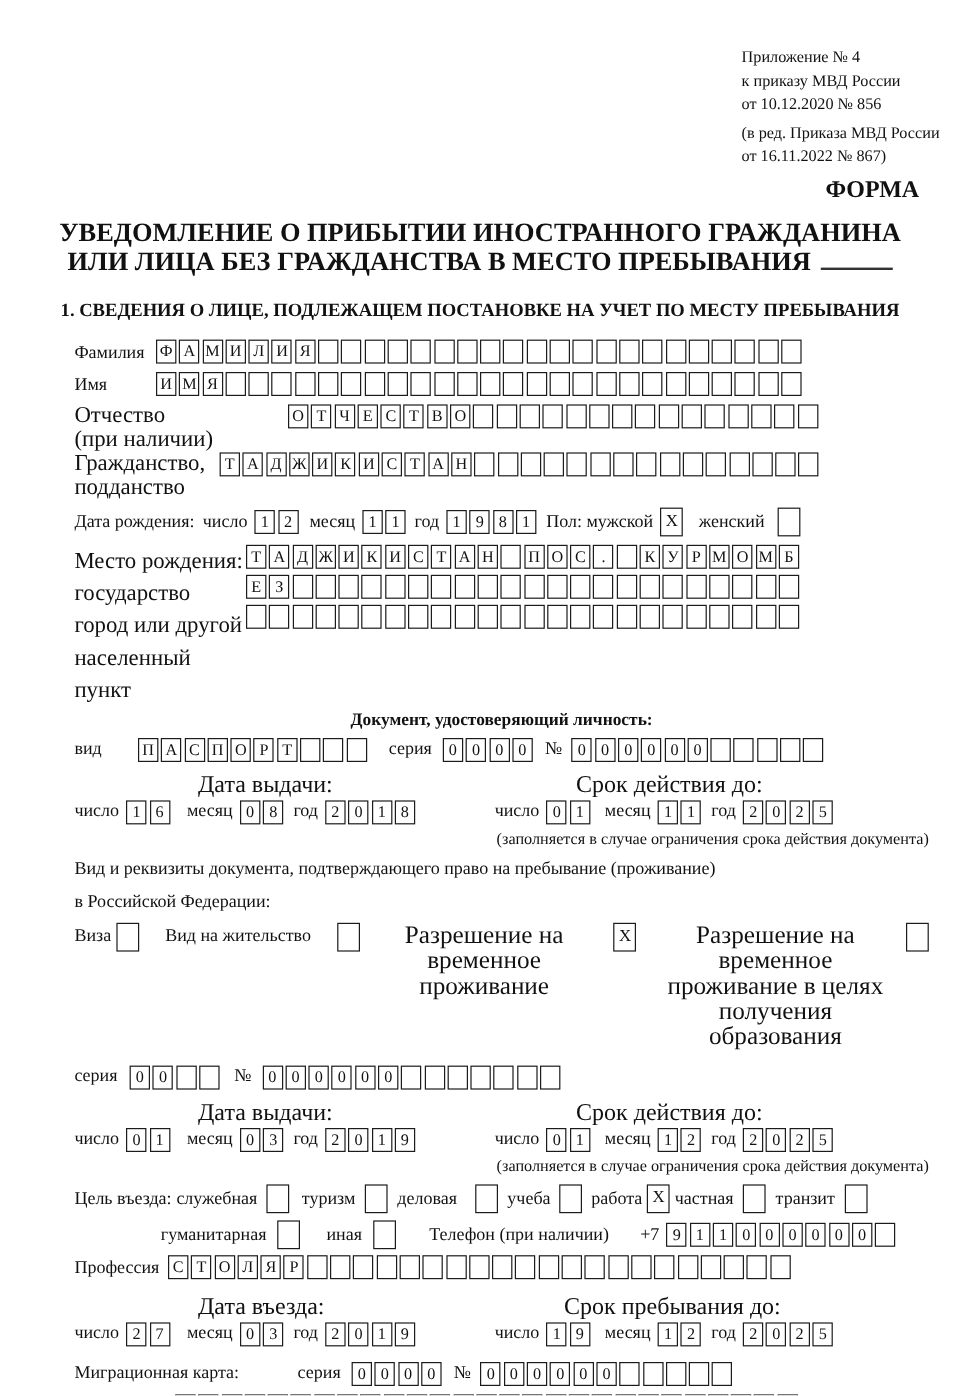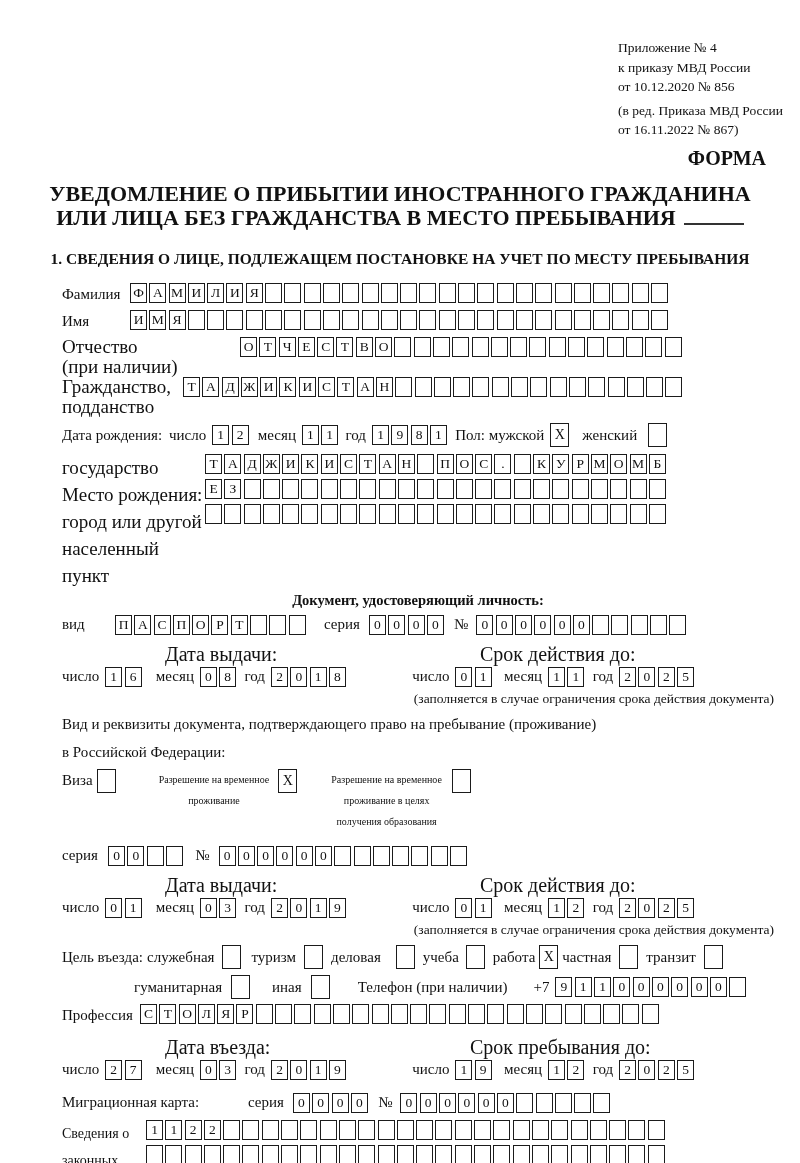--- a/index.html
+++ b/index.html
@@ -29,21 +29,21 @@
   }
   .lblcol span { display:block; font-size:19px; line-height:20px; }
   .center-b { text-align:center; font-weight:bold; font-size:14.5px; }
   .dh-row { position:relative; height:20px; font-size:20px; }
   .dh-row .h1 { position:absolute; left:103px; }
   .dh-row .h2 { position:absolute; left:418px; }
   .note-r { text-align:right; font-size:13.5px; margin-top:3px; }
   .dgroup { display:flex; align-items:center; }
   .dgroup .lbl { margin-right:6px; }
   .optlines { text-align:center; }
-  .optlines span { display:block; font-size:10px; line-height:21px;margin-left:17px; }
+  .optlines span { display:block; font-size:21px; line-height:21px; }
   .pair { display:flex; align-items:flex-start; }
 </style>
 </head>
 <body>
 
 <div class="page">
 
   <div class="appendix">
     <div>Приложение № 4</div>
     <div>к приказу МВД России</div>
@@ -226,22 +226,22 @@
           </span>
         </span>
       <span class="lbl" style="margin-left:6px;margin-right:6px">Пол: мужской</span>
       <span class="box">X</span>
       <span class="lbl" style="margin-left:13px;margin-right:11px">женский</span>
       <span class="box"></span>
     </div>
 
     <div class="row" style="margin-top:7px">
       <span class="lblcol" style="width:143px;flex:none">
+        <span style="line-height:27px">Место рождения:</span>
         <span style="line-height:27px">государство</span>
-        <span style="line-height:27px">Место рождения:</span>
         <span style="line-height:27px">город или другой</span>
         <span style="line-height:27px">населенный пункт</span>
       </span>
       <span style="flex:none">
         <span class="cells" style="margin-bottom:5px">
             <span class="cell">Т</span>
             <span class="cell">А</span>
             <span class="cell">Д</span>
             <span class="cell">Ж</span>
             <span class="cell">И</span>
@@ -414,20 +414,24 @@
     <div class="note-r">(заполняется в случае ограничения срока действия документа)</div>
 
     <div class="lbl" style="margin-top:6px">Вид и реквизиты документа, подтверждающего право на пребывание (проживание)</div>
     <div class="lbl" style="margin-top:5px">в Российской Федерации:</div>
 
     <div class="row" style="margin-top:5px">
       <span class="pair">
         <span class="lbl" style="margin-right:4px">Виза</span>
         <span class="box"></span>
       </span>
+      <span class="pair" style="margin-left:22px">
+        <span class="lbl" style="margin-right:22px">Вид на жительство</span>
+        <span class="box"></span>
+      </span>
       <span class="pair" style="margin-left:26px">
         <span class="optlines">
           <span>Разрешение на временное</span>
           <span>проживание</span>
         </span>
         <span class="box" style="margin-left:9px">X</span>
       </span>
       <span class="pair" style="margin-left:17px">
         <span class="optlines">
           <span>Разрешение на временное</span>

